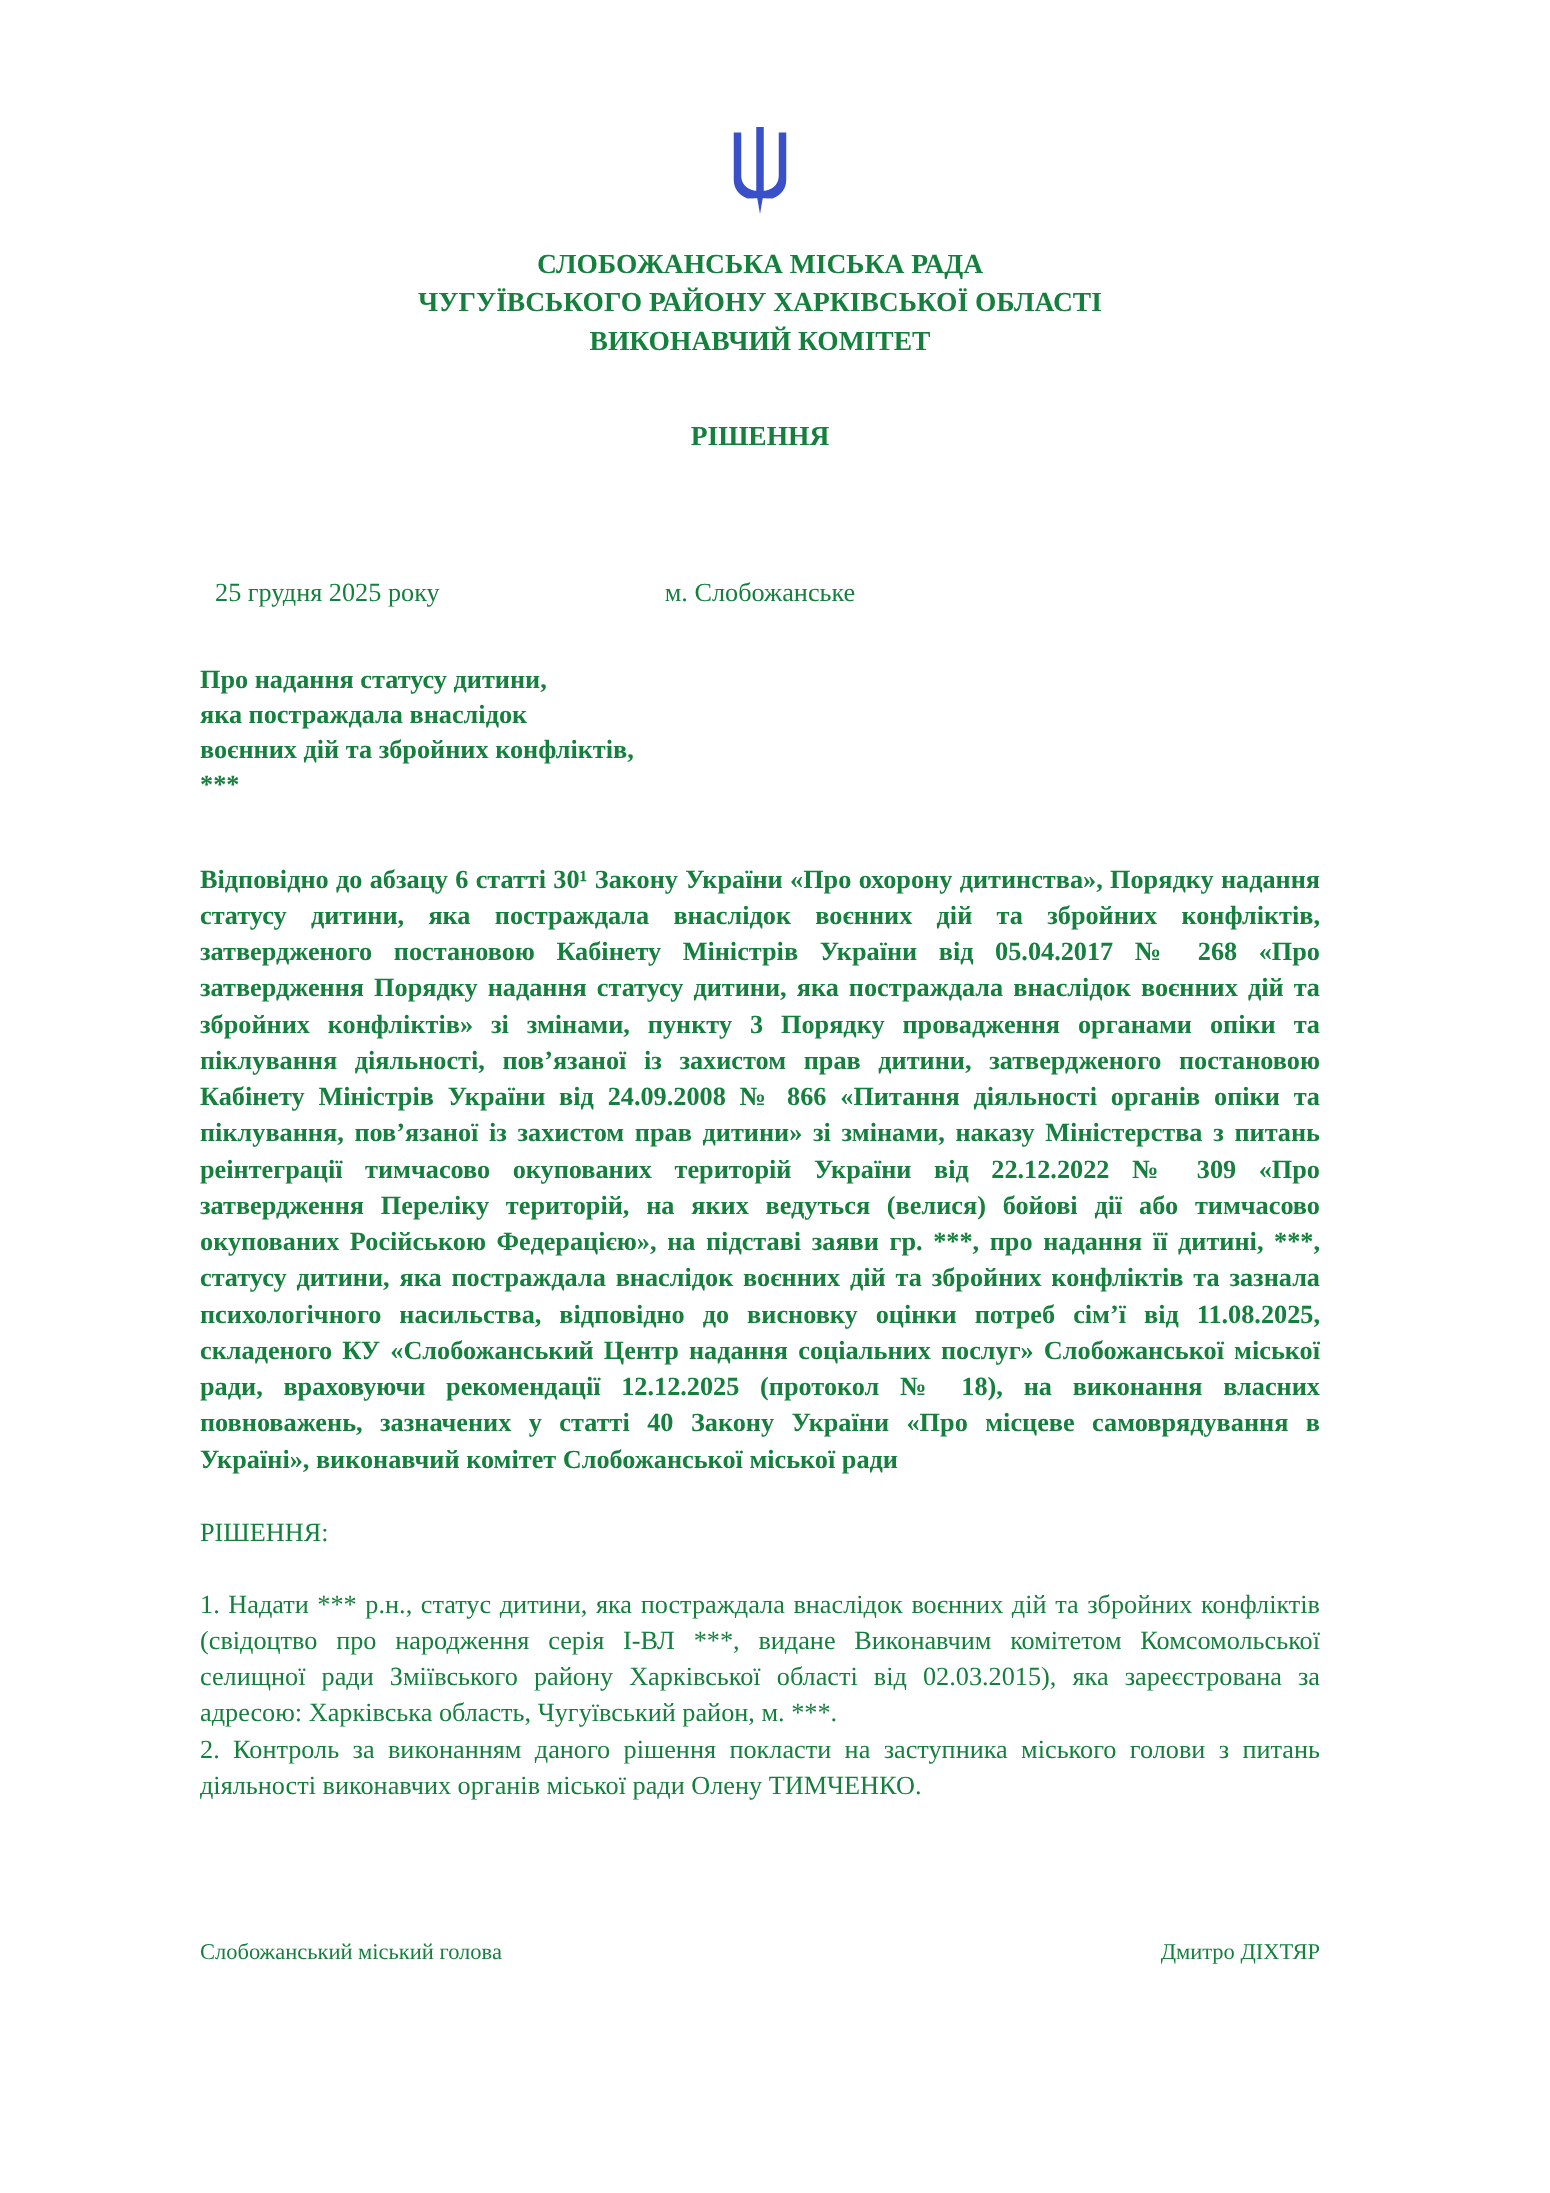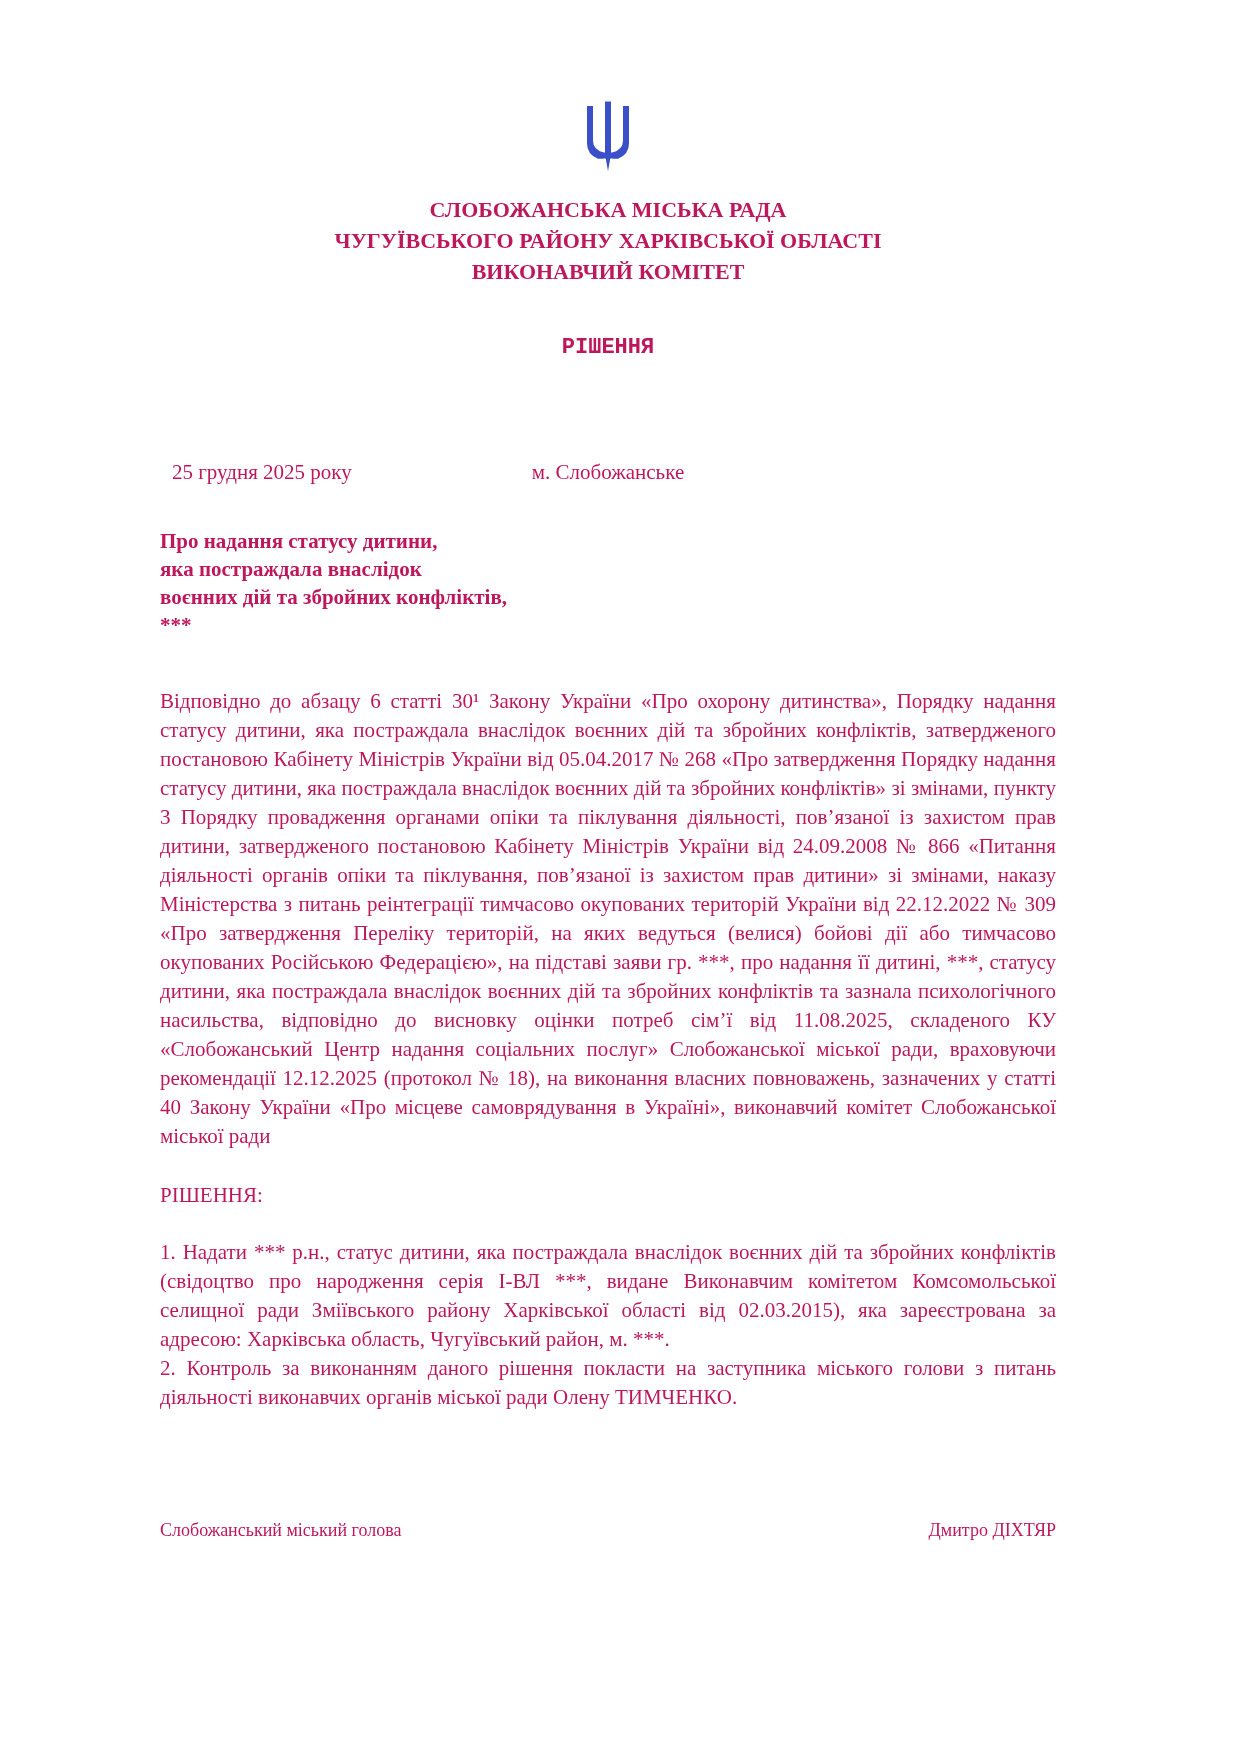--- a/index.html
+++ b/index.html
@@ -2,38 +2,37 @@
 <html><head>
 <meta charset="utf-8">
 <style>
   * { box-sizing: border-box; }
   html, body { margin: 0; padding: 0; background: #ffffff; }
   .page {
     width: 1240px;
     min-height: 1754px;
     margin: 0 auto;
     background: #ffffff;
-    color: #be185d;
+    color: #15803d;
     font-family: "Liberation Serif", "DejaVu Serif", serif;
     padding: 100px 184px 60px 160px;
   }
   .emblem { text-align: center; margin-bottom: 12px; }
   .emblem svg { display: inline-block; }
   .org-header {
     text-align: center;
     font-weight: bold;
     font-size: 22px;
     line-height: 31px;
   }
   .doc-title {
     text-align: center;
     font-weight: bold;
     font-size: 22px;
     margin-top: 48px;
-    font-family: Liberation Mono, monospace;
   }
   .meta-row {
     display: grid;
     grid-template-columns: 1fr auto 1fr;
     align-items: baseline;
     font-size: 21px;
     margin-top: 52px;
   }
   .meta-date { padding-left: 12px; margin-top: 48px; }
   .meta-place { text-align: right; }
@@ -44,21 +43,21 @@
     line-height: 28px;
     margin-top: 42px;
   }
   .body-par {
     font-size: 21px;
     line-height: 29px;
     text-align: justify;
     text-justify: inter-word;
     margin: 0;
   }
-  .preamble { margin-top: 48px; }
+  .preamble { margin-top: 48px; font-weight: bold; }
   .resolved {
     font-size: 21px;
     margin-top: 30px;
   }
   .decision-1 { margin-top: 28px; }
   .decision-2 { margin-top: 0; }
   .signature-row {
     display: flex;
     justify-content: space-between;
     align-items: baseline;

